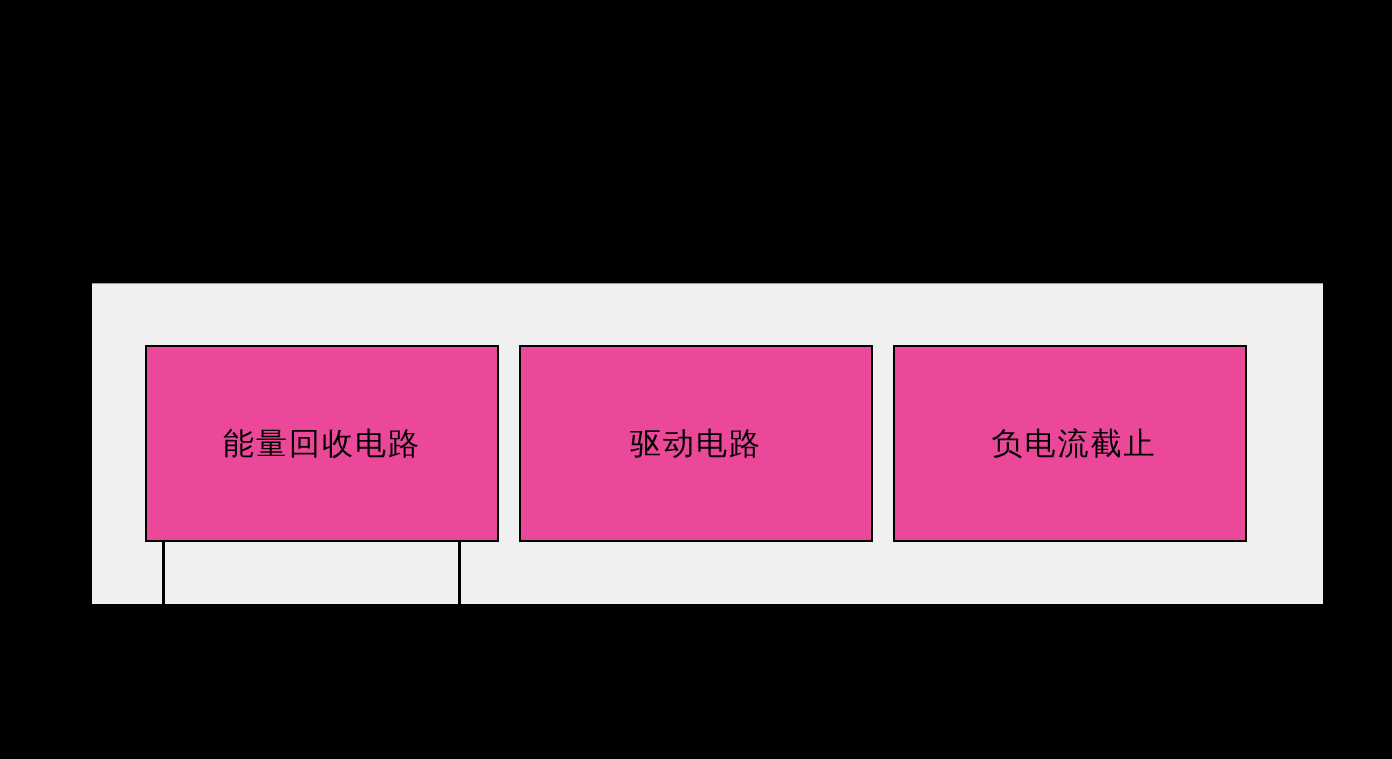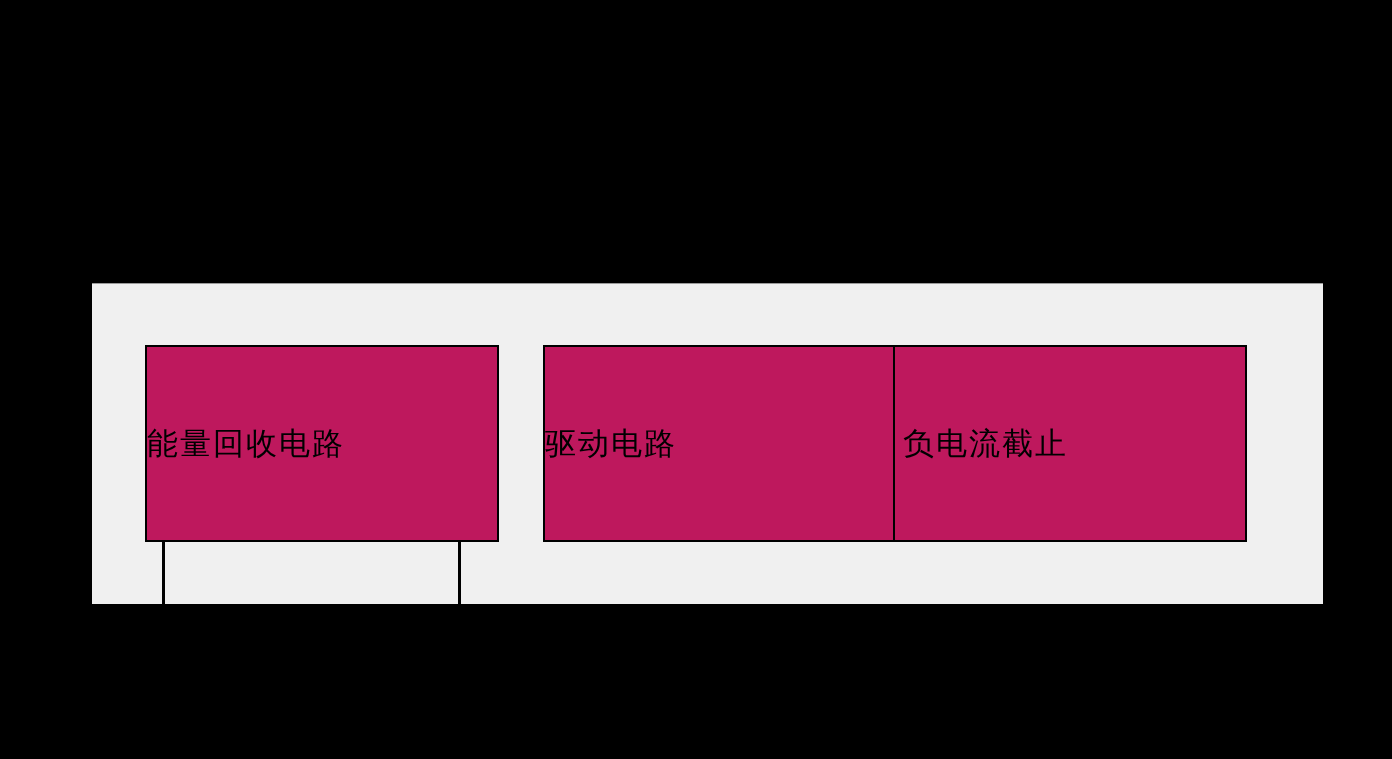--- a/index.html
+++ b/index.html
@@ -22,34 +22,35 @@
     height: 321px;
     background: #f0f0f0;
     border-top: 1px solid #9a9a9a;
     box-sizing: border-box;
   }
   .block {
     position: absolute;
     top: 61px;
     width: 354px;
     height: 197px;
-    background: #be185d;
+    background: #ec4899;
     border: 2px solid #000000;
     box-sizing: border-box;
     display: flex;
     align-items: center;
+    justify-content: center;
   }
   .block .label {
     font-size: 31px;
     color: #000000;
     letter-spacing: 2px;
     white-space: nowrap;
   }
   .block-1 { left: 53px; }
-  .block-2 { left: 427px; margin-left: 24px; }
+  .block-2 { left: 427px; }
   .block-3 { left: 801px; padding-left: 8px; }
   .connector {
     position: absolute;
     top: 257px;
     width: 3px;
     height: 64px;
     background: #000000;
   }
   .connector-left { left: 70px; }
   .connector-right { left: 366px; }

